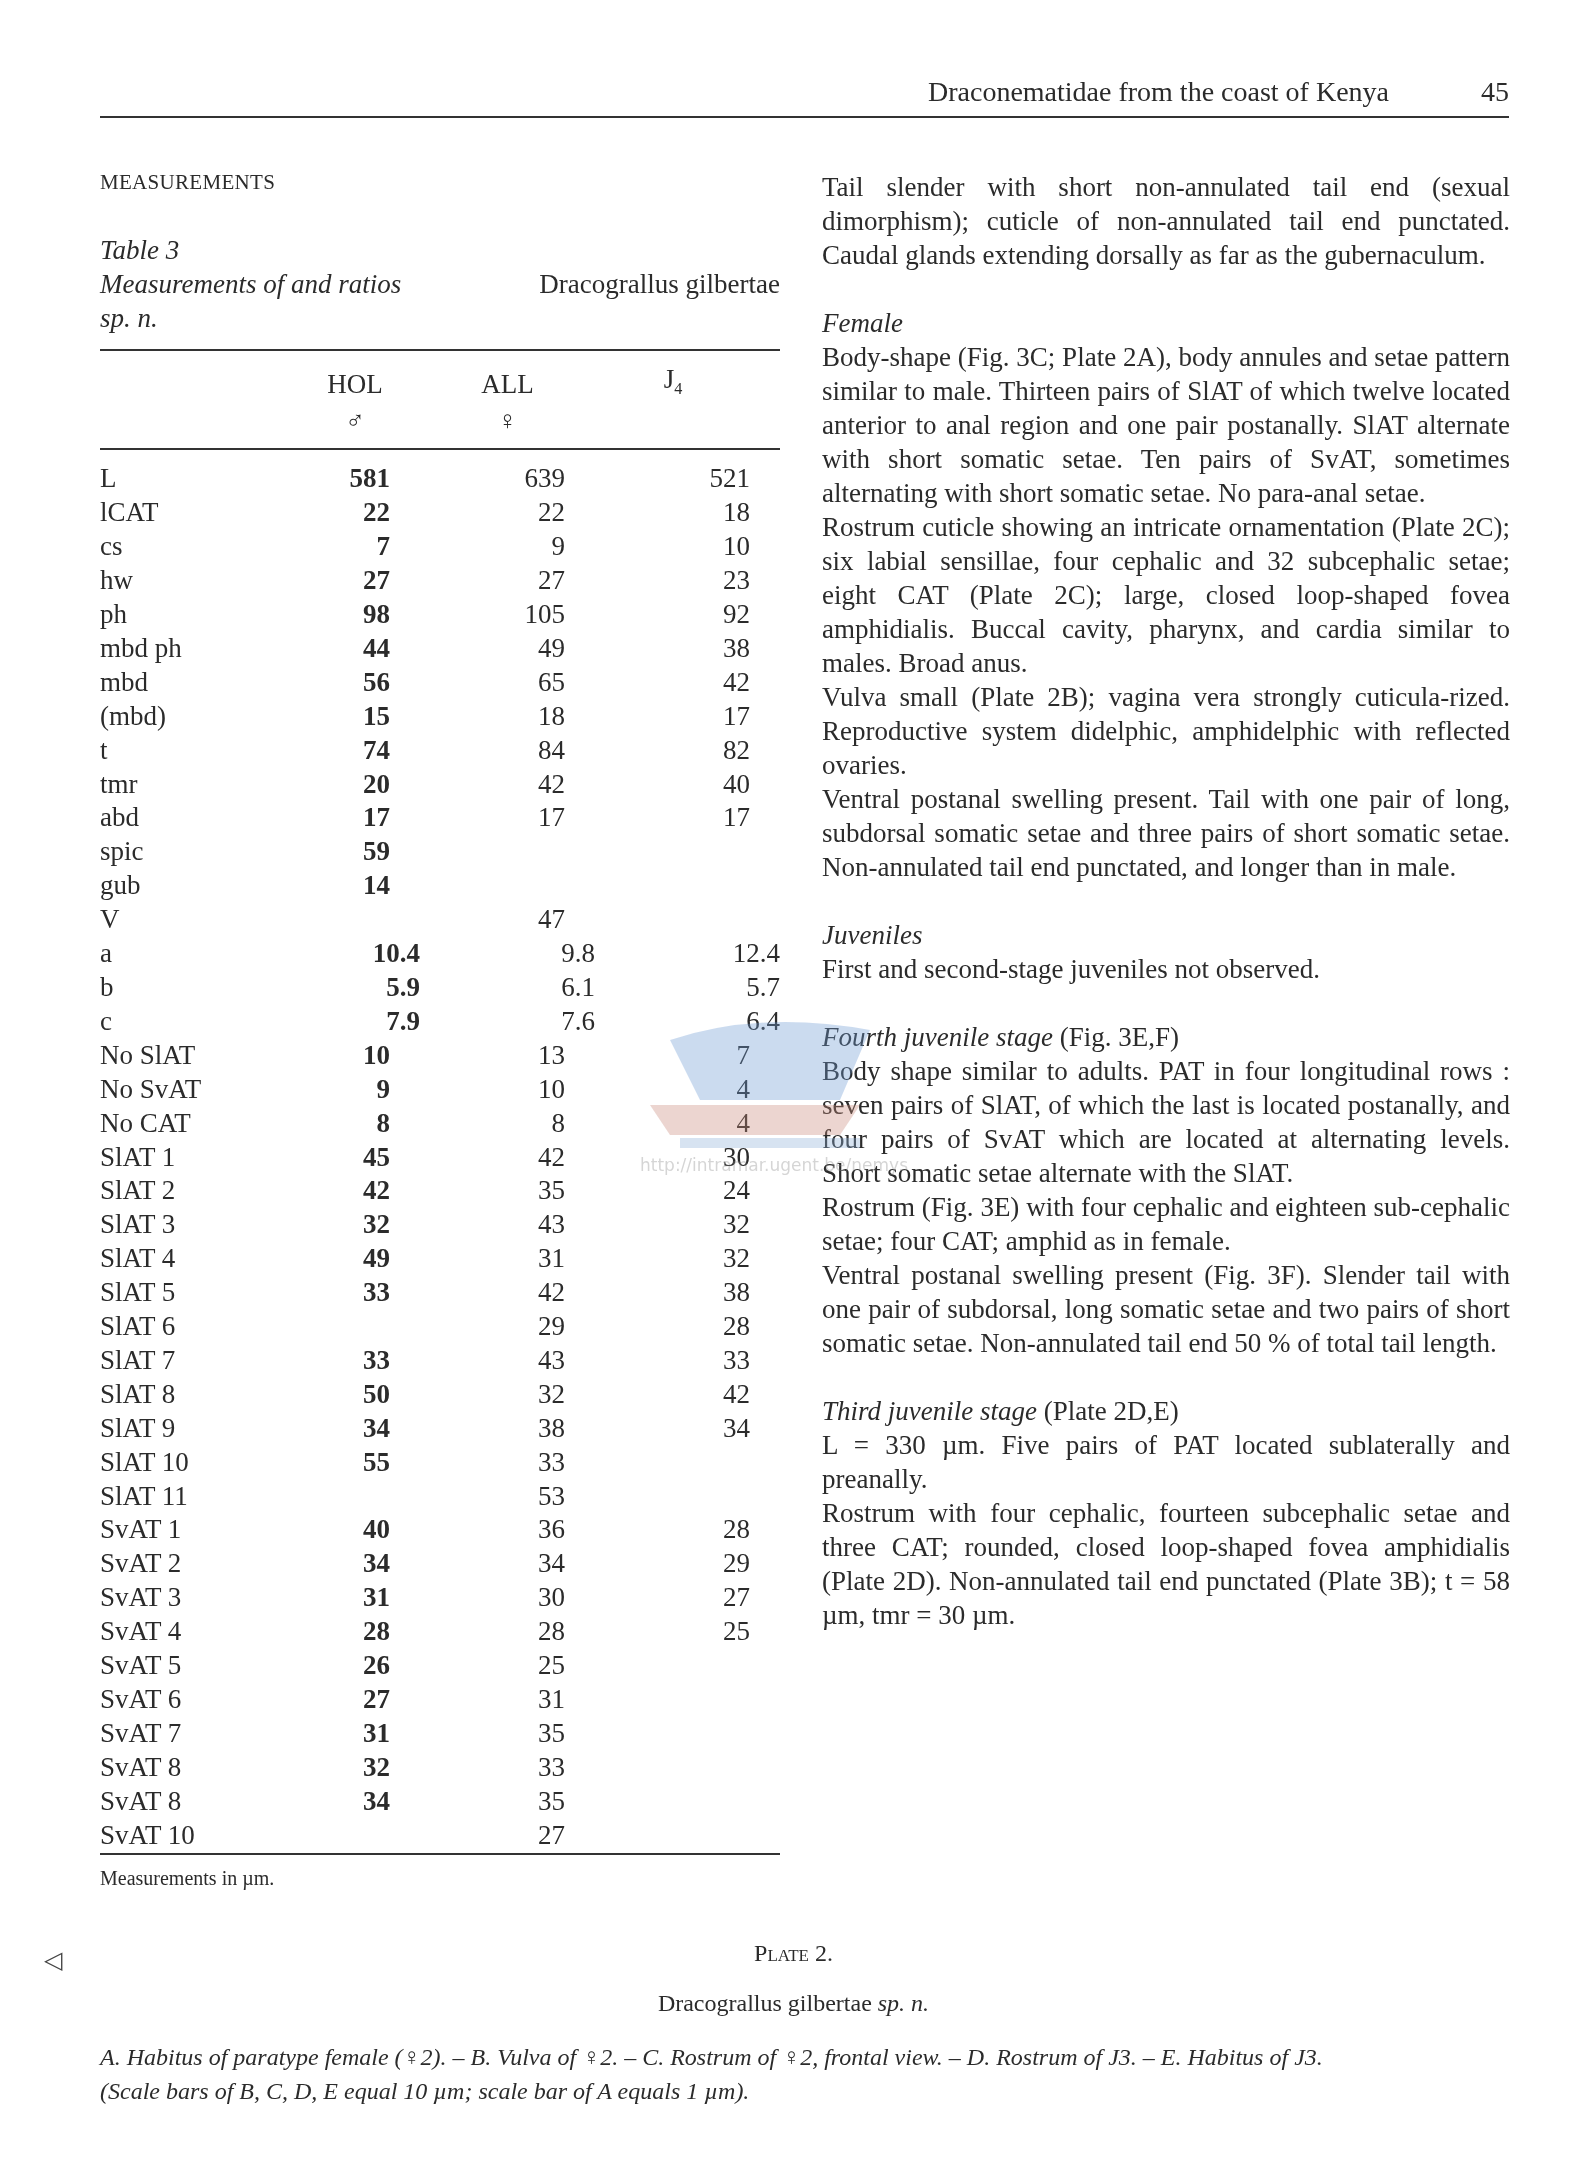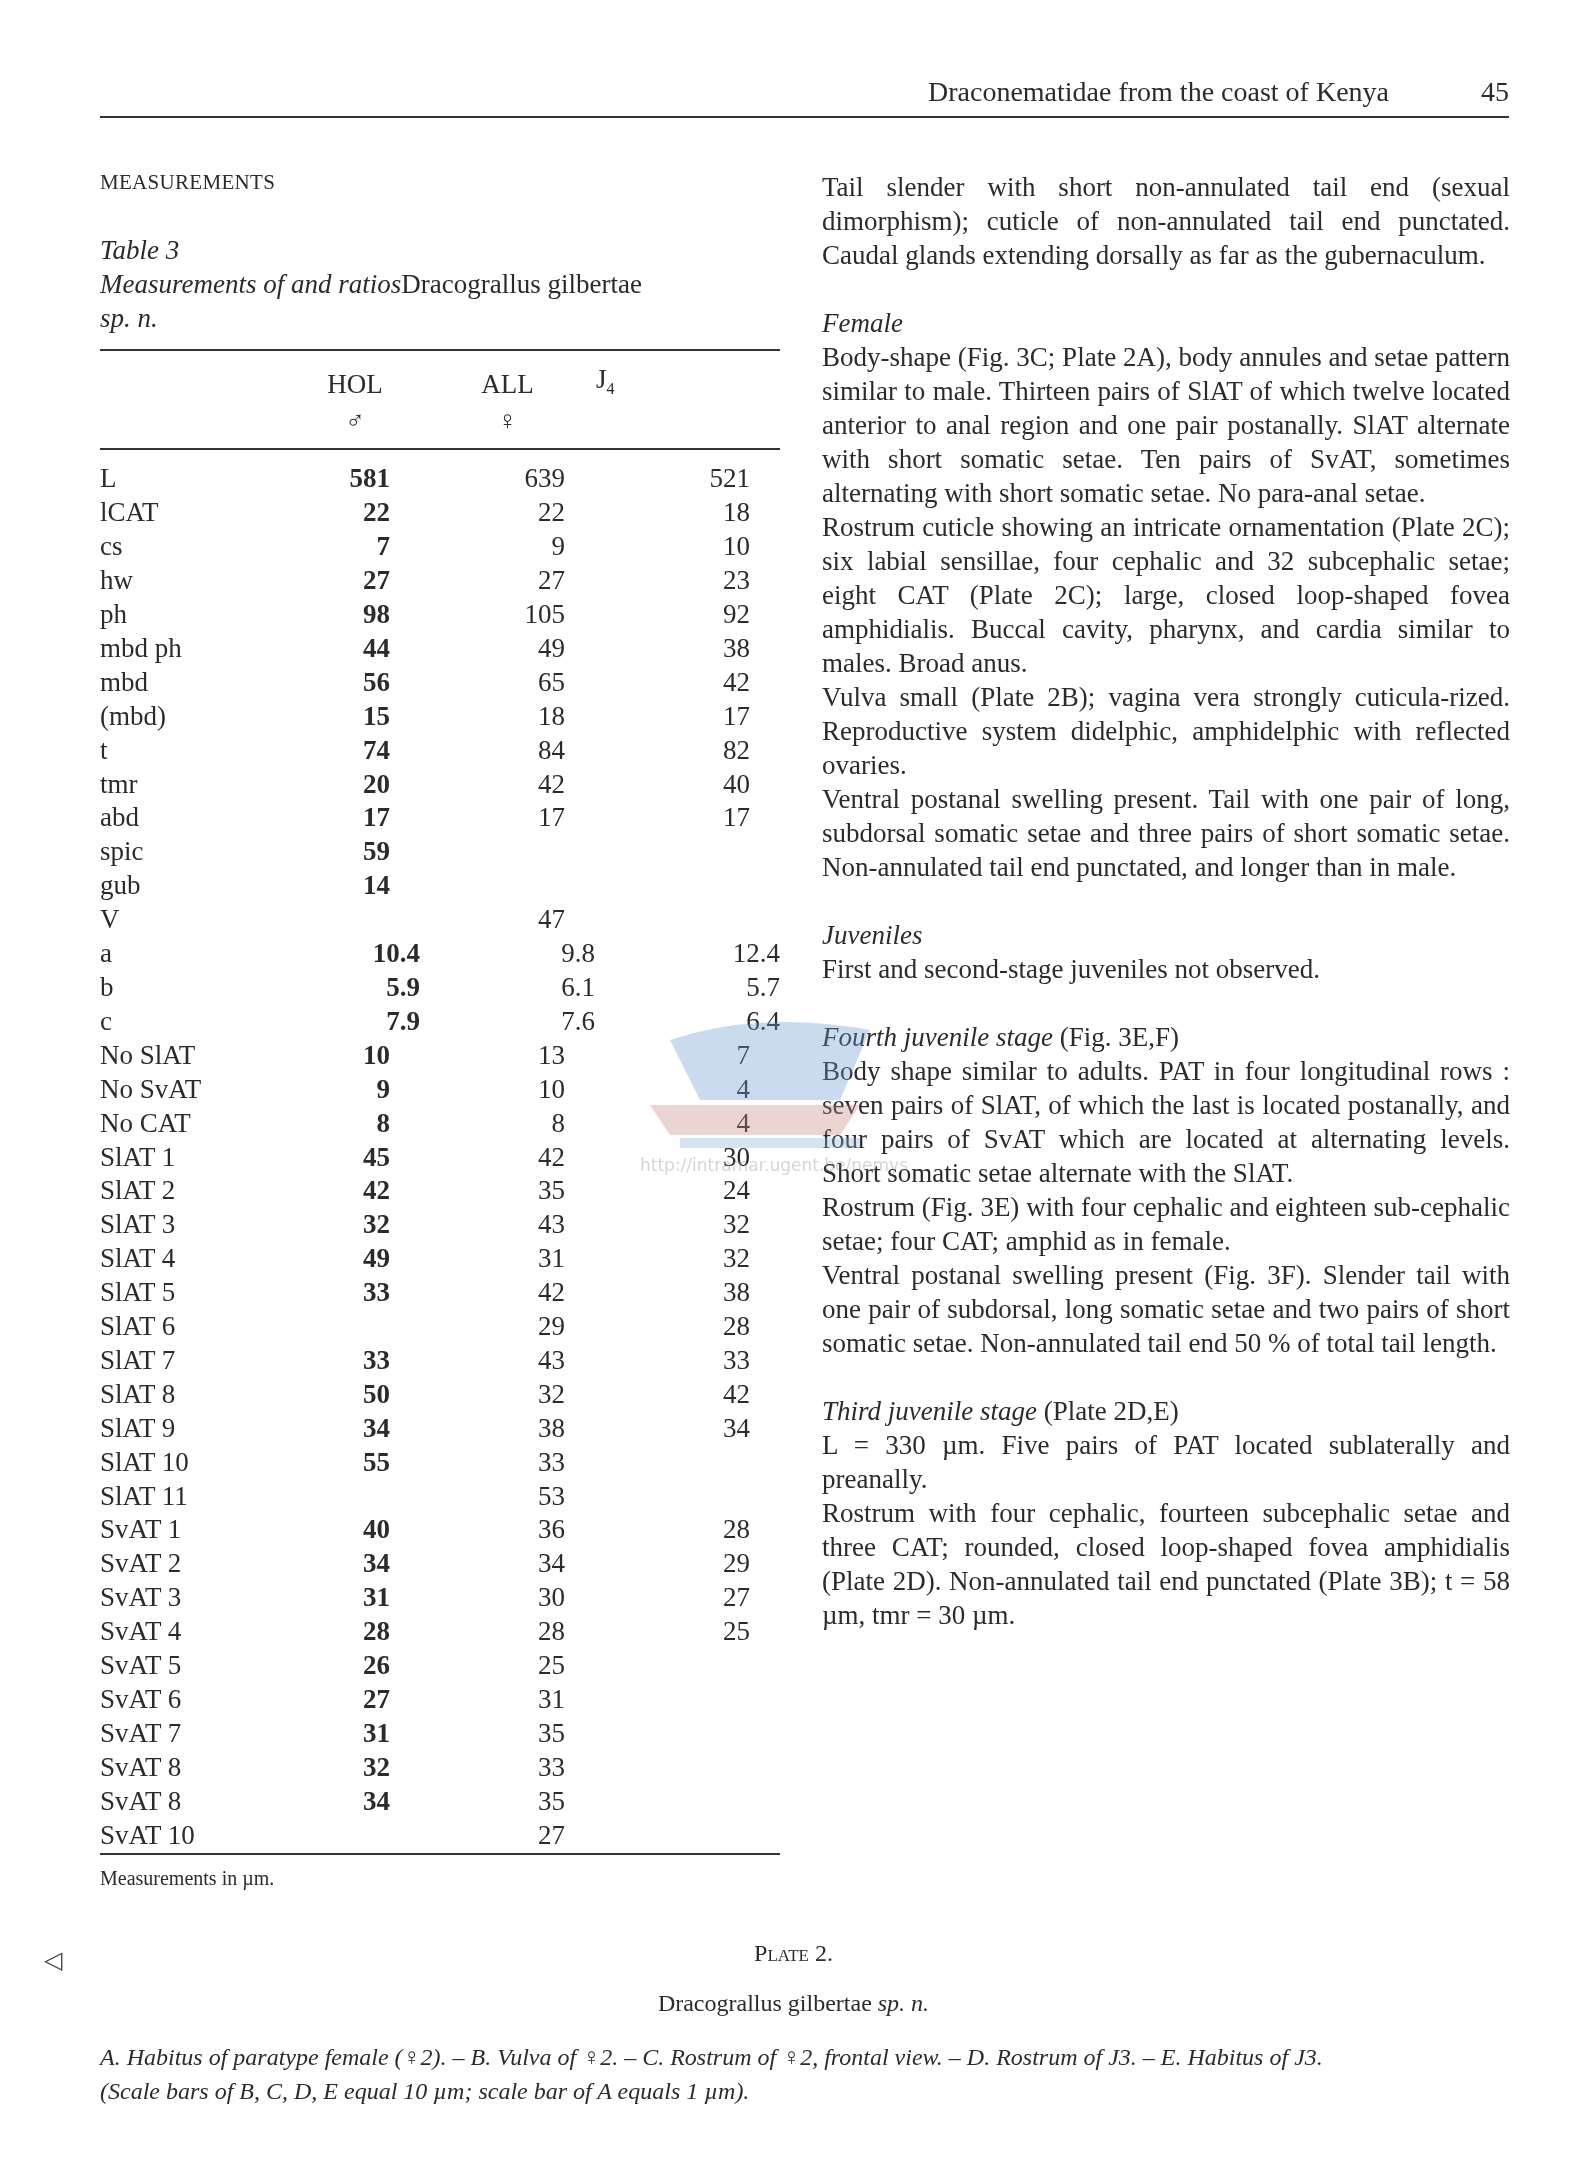--- a/index.html
+++ b/index.html
@@ -11,21 +11,21 @@
     position: absolute; left: 100px; top: 76px; width: 1409px; height: 40px;
     border-bottom: 2px solid #333;
   }
   .running-head .title { position: absolute; right: 120px; top: 0; font-size: 28px; }
   .running-head .page { position: absolute; right: 0; top: 0; font-size: 28px; }
 
   .left-col { position: absolute; left: 100px; top: 170px; width: 680px; }
   .section-head { font-size: 21px; letter-spacing: 0.3px; margin: 0 0 38px 0; }
   .table-caption { font-size: 27px; line-height: 34px; }
   .table-caption .it { font-style: italic; }
-  .caption-line { display: flex; justify-content: flex-start; }
+  .caption-line { display: flex; justify-content: space-between; }
 
   table.meas { border-collapse: collapse; width: 680px; margin-top: 14px; font-size: 27px; }
   table.meas thead tr.rule-top th { border-top: 2px solid #333; padding: 0; height: 12px; }
   table.meas thead th { font-weight: normal; text-align: center; line-height: 30px; }
   table.meas thead tr.symbols th { padding-bottom: 12px; border-bottom: 2px solid #333; font-size: 26px; }
   table.meas tbody td { line-height: 33.9px; padding: 0; }
   table.meas tbody tr:first-child td { padding-top: 12px; }
   table.meas td.label { width: 190px; text-align: left; }
   table.meas td.v1 { width: 100px; text-align: right; padding-right: 30px; font-weight: bold; }
   table.meas td.v2 { width: 145px; text-align: right; padding-right: 30px; }
@@ -80,21 +80,21 @@
 
   <table class="meas">
     <thead>
       <tr class="rule-top">
           <th colspan="4"></th>
         </tr>
       <tr>
         <th></th>
         <th>HOL</th>
         <th>ALL</th>
-        <th style="text-align:left;padding-right:30px;"><span>J</span><sub>4</sub></th>
+        <th style="text-align:center;padding-right:30px;"><span>J</span><sub>4</sub></th>
       </tr>
       <tr class="symbols">
         <th></th>
         <th>♂</th>
         <th>♀</th>
         <th></th>
       </tr>
     </thead>
     <tbody id="table-body">
         <tr>

